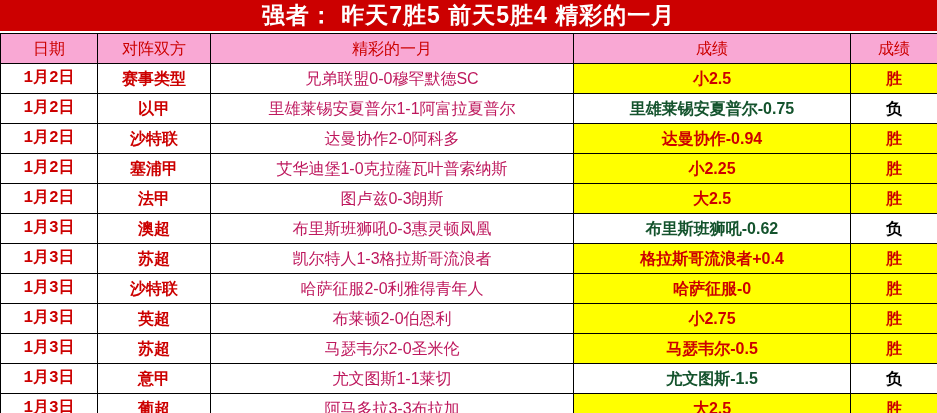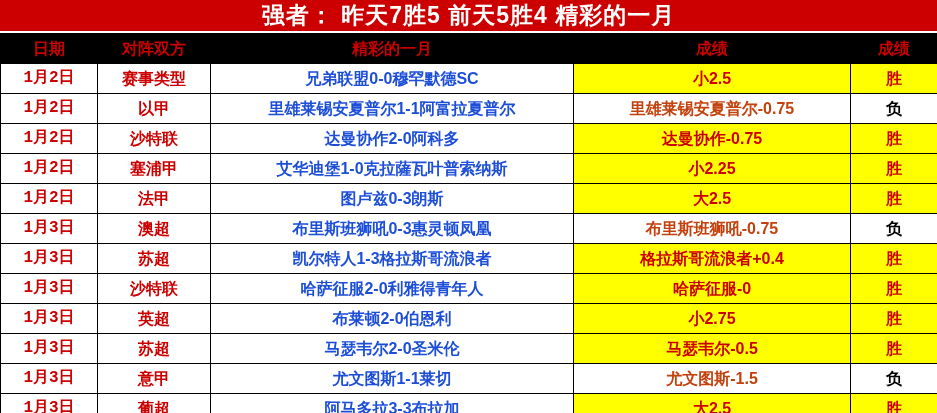--- a/index.html
+++ b/index.html
@@ -43,57 +43,57 @@
     text-align: center;
     vertical-align: middle;
     font-size: 16px;
     padding: 0;
     height: 29px;
     line-height: 1.1;
     overflow: hidden;
     white-space: nowrap;
   }
   thead th {
-    background: #000000;
-    color: #cc0000;
-    font-weight: bold;
+    background: #f9a8d4;
+    color: #cc0000;
+    font-weight: normal;
     font-size: 17px;
     height: 30px;
   }
   
   col.c-date    { width: 97px; }
   col.c-league  { width: 113px; }
   col.c-match   { width: 363px; }
   col.c-score   { width: 277px; }
   col.c-result  { width: 87px; }
 
   td.date {
     color: #cc0000;
     font-weight: bold;
     font-family: Liberation Mono, monospace;
   }
   td.league {
     color: #cc0000;
     font-weight: bold;
   }
   td.match {
-    color: #1d4ed8;
-    font-weight: bold;
+    color: #be185d;
+    font-weight: normal;
   }
   td.score {
     font-weight: bold;
   }
   td.score.hl {
     background: #ffff00;
     color: #cc0000;
     margin-left: 21px;
   }
   td.score.plain {
     background: #ffffff;
-    color: #c2410c;
+    color: #14532d;
   }
   td.result {
     font-weight: bold;
   }
   td.result.win {
     background: #ffff00;
     color: #cc0000;
   }
   td.result.lose {
     background: #ffffff;
@@ -140,42 +140,42 @@
         <td class="date">1月2日</td>
         <td class="league">以甲</td>
         <td class="match">里雄莱锡安夏普尔1-1阿富拉夏普尔</td>
         <td class="score plain">里雄莱锡安夏普尔-0.75</td>
         <td class="result lose">负</td>
       </tr>
       <tr>
         <td class="date">1月2日</td>
         <td class="league">沙特联</td>
         <td class="match">达曼协作2-0阿科多</td>
-        <td class="score hl">达曼协作-0.75</td>
+        <td class="score hl">达曼协作-0.94</td>
         <td class="result win">胜</td>
       </tr>
       <tr>
         <td class="date">1月2日</td>
         <td class="league">塞浦甲</td>
         <td class="match">艾华迪堡1-0克拉薩瓦叶普索纳斯</td>
         <td class="score hl">小2.25</td>
         <td class="result win">胜</td>
       </tr>
       <tr>
         <td class="date">1月2日</td>
         <td class="league">法甲</td>
         <td class="match">图卢兹0-3朗斯</td>
         <td class="score hl">大2.5</td>
         <td class="result win">胜</td>
       </tr>
       <tr>
         <td class="date">1月3日</td>
         <td class="league">澳超</td>
         <td class="match">布里斯班狮吼0-3惠灵顿凤凰</td>
-        <td class="score plain">布里斯班狮吼-0.75</td>
+        <td class="score plain">布里斯班狮吼-0.62</td>
         <td class="result lose">负</td>
       </tr>
       <tr>
         <td class="date">1月3日</td>
         <td class="league">苏超</td>
         <td class="match">凯尔特人1-3格拉斯哥流浪者</td>
         <td class="score hl">格拉斯哥流浪者+0.4</td>
         <td class="result win">胜</td>
       </tr>
       <tr>

